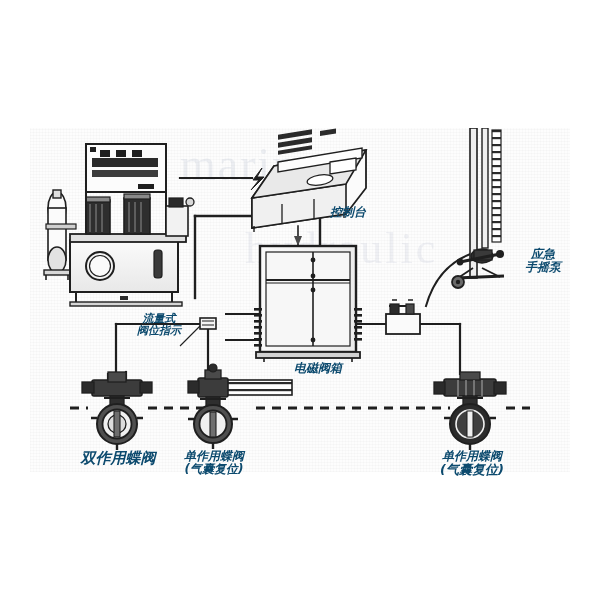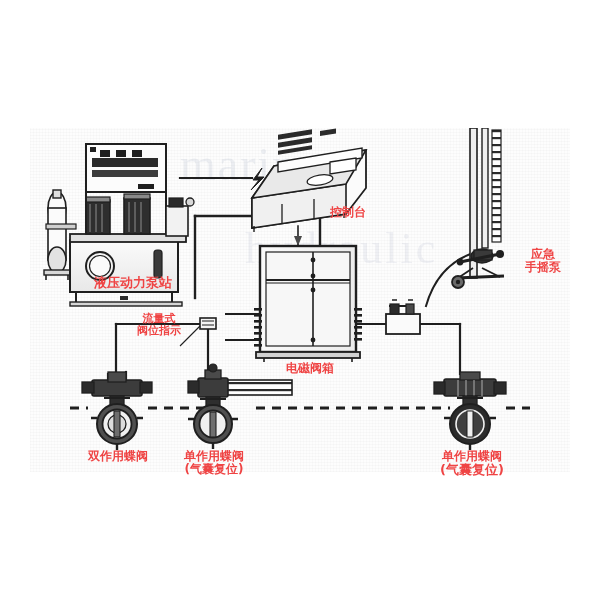--- a/index.html
+++ b/index.html
@@ -60,26 +60,27 @@
     user-select: none;
   }
   svg.diagram {
     position: absolute;
     left: 0;
     top: 0;
   }
   .cn-label {
     position: absolute;
     font-family: "DejaVu Sans", "Liberation Sans", sans-serif;
-    color: #ef4444;
+    color: #0c4a6e;
     font-weight: 600;
     line-height: 1.12;
     white-space: nowrap;
     text-align: center;
     user-select: none;
+    font-style: italic;
   }
 </style>
 </head>
 <body>
 
 <div id="stage">
 
   <div id="canvas-area">
 
     <div id="paper-texture"></div>
@@ -340,38 +341,37 @@
         <path d="M427 270 L453 270" stroke="#1f1f1f" stroke-width="2"></path>
 
         <circle cx="440" cy="296" r="20" fill="#2b2b2b" stroke="#1f1f1f" stroke-width="2"></circle>
         <circle cx="440" cy="296" r="14" fill="#3f3f3f" stroke="#f0f0f0" stroke-width="1.6"></circle>
         <rect x="437" y="283" width="6" height="26" fill="#f0f0f0" stroke="#1f1f1f" stroke-width="1"></rect>
         <path d="M420 290 L414 290 M460 290 L466 290 M440 316 L440 322" stroke="#1f1f1f" stroke-width="2.4"></path>
       </g>
 
     </svg>
 
-    <div class="cn-label" style="left:38px; top:148px; width:130px; font-size:13px;">液压动力泵站</div>
 
     <div class="cn-label" style="left:278px; top:78px; width:80px; font-size:12px;">控制台</div>
 
-    <div class="cn-label" style="left:240px; top:234px; width:80px; font-size:12px;">电磁阀箱</div>
+    <div class="cn-label" style="left:248px; top:234px; width:80px; font-size:12px;">电磁阀箱</div>
 
     <div style="position:absolute; left:482px; top:120px; width:62px;">
       <div class="cn-label" style="position:static; font-size:12px;">应急</div>
       <div class="cn-label" style="position:static; font-size:12px;">手摇泵</div>
     </div>
 
     <div style="position:absolute; left:96px; top:185px; width:66px;">
       <div class="cn-label" style="position:static; font-size:11px;">流量式</div>
       <div class="cn-label" style="position:static; font-size:11px;">阀位指示</div>
     </div>
 
     <div style="position:absolute; left:42px; top:322px; width:92px;">
-      <div class="cn-label" style="position:static; font-size:12px;">双作用蝶阀</div>
+      <div class="cn-label" style="position:static; font-size:15px;">双作用蝶阀</div>
       <div class="cn-label" style="position:static; font-size:12px;"></div>
     </div>
 
     <div style="position:absolute; left:136px; top:322px; width:96px;">
       <div class="cn-label" style="position:static; font-size:12px;">单作用蝶阀</div>
       <div class="cn-label" style="position:static; font-size:12px;">(气囊复位)</div>
     </div>
 
     <div style="position:absolute; left:394px; top:322px; width:96px;">
       <div class="cn-label" style="position:static; font-size:12px;">单作用蝶阀</div>

